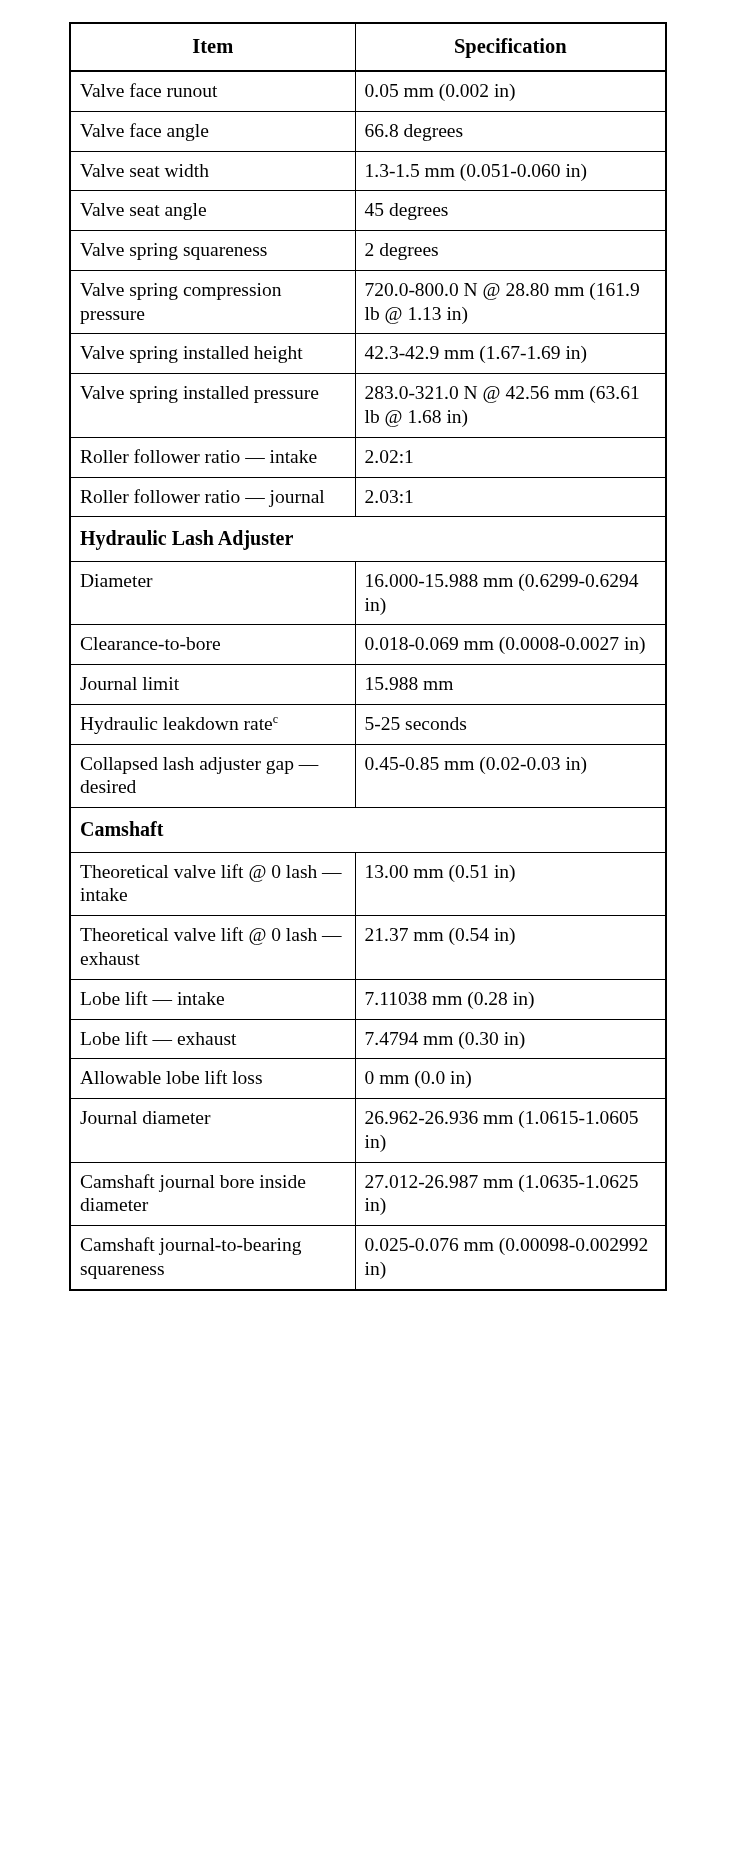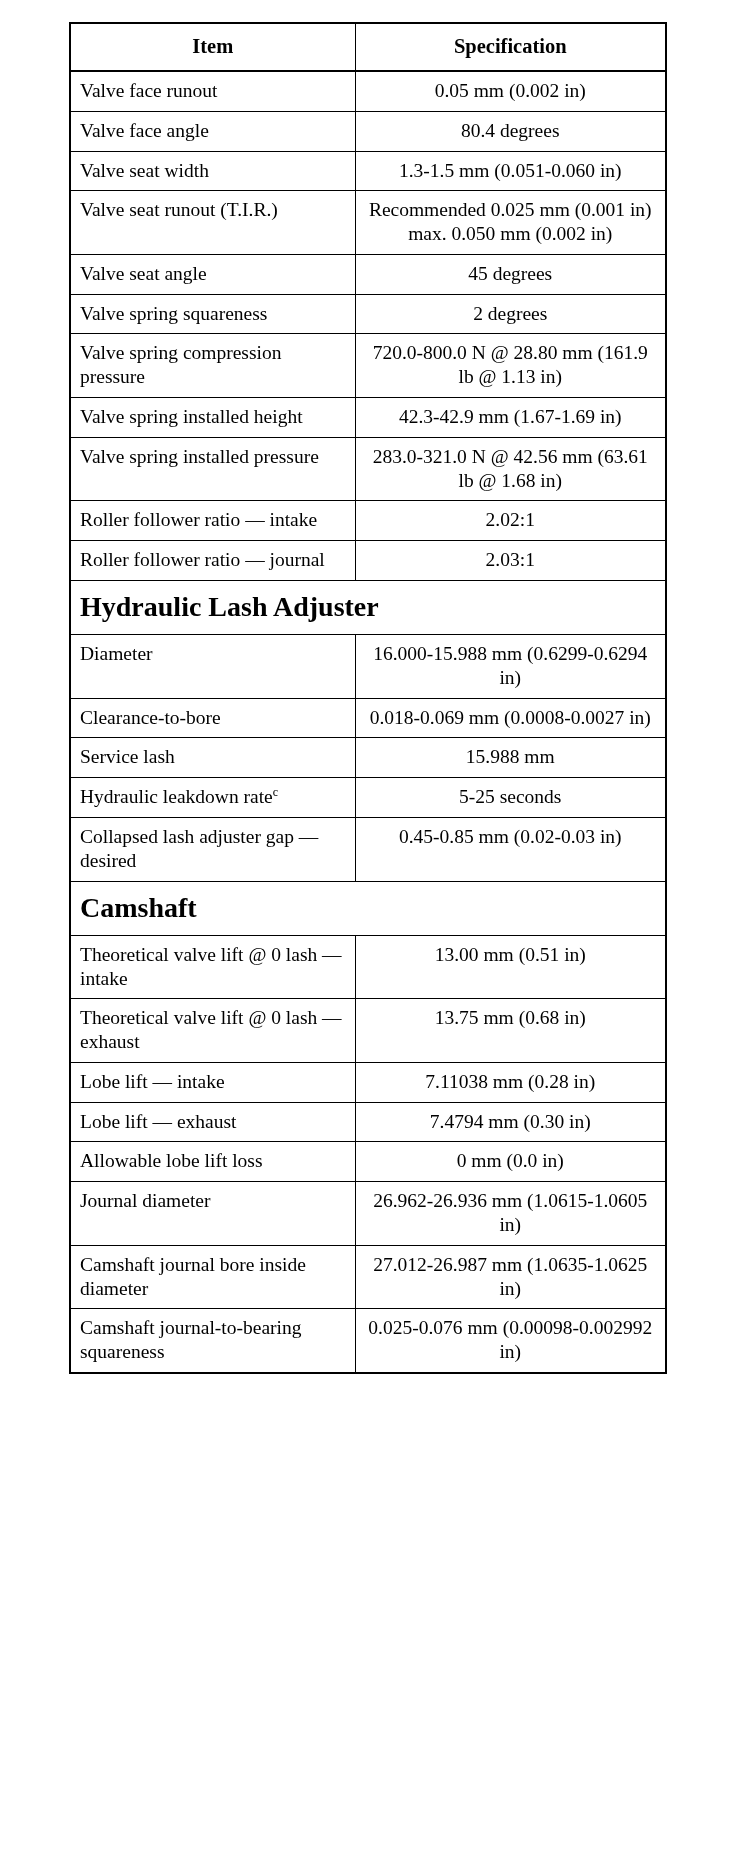--- a/index.html
+++ b/index.html
@@ -43,26 +43,25 @@
     font-weight: bold;
     font-size: 20.5px;
     padding: 10px 8px 11px 8px;
     border-bottom: 2px solid #000000;
   }
   td.item-cell {
     text-align: left;
     margin-top: 40px;
   }
   td.spec-cell {
-    text-align: center;
   }
   tr.section-row td {
     font-weight: bold;
     text-align: left;
-    font-size: 28px;
+    font-size: 20px;
     padding: 9px 9px 10px 9px;
   }
   sup.note {
     font-size: 12px;
     vertical-align: super;
     line-height: 0;
   }
 </style>
 </head>
 <body>
@@ -79,29 +78,25 @@
         <th>Specification</th>
       </tr>
     </thead>
     <tbody id="table-body">
         <tr>
           <td class="item-cell"><span>Valve face runout</span></td>
           <td class="spec-cell">0.05 mm (0.002 in)</td>
         </tr>
         <tr>
           <td class="item-cell"><span>Valve face angle</span></td>
-          <td class="spec-cell">80.4 degrees</td>
+          <td class="spec-cell">66.8 degrees</td>
         </tr>
         <tr>
           <td class="item-cell"><span>Valve seat width</span></td>
           <td class="spec-cell">1.3-1.5 mm (0.051-0.060 in)</td>
-        </tr>
-        <tr>
-          <td class="item-cell"><span>Valve seat runout (T.I.R.)</span></td>
-          <td class="spec-cell">Recommended 0.025 mm (0.001 in) max. 0.050 mm (0.002 in)</td>
         </tr>
         <tr>
           <td class="item-cell"><span>Valve seat angle</span></td>
           <td class="spec-cell">45 degrees</td>
         </tr>
         <tr>
           <td class="item-cell"><span>Valve spring squareness</span></td>
           <td class="spec-cell">2 degrees</td>
         </tr>
         <tr>
@@ -129,41 +124,41 @@
         </tr>
         <tr>
           <td class="item-cell"><span>Diameter</span></td>
           <td class="spec-cell">16.000-15.988 mm (0.6299-0.6294 in)</td>
         </tr>
         <tr>
           <td class="item-cell"><span>Clearance-to-bore</span></td>
           <td class="spec-cell">0.018-0.069 mm (0.0008-0.0027 in)</td>
         </tr>
         <tr>
-          <td class="item-cell"><span>Service lash</span></td>
+          <td class="item-cell"><span>Journal limit</span></td>
           <td class="spec-cell">15.988 mm</td>
         </tr>
         <tr>
           <td class="item-cell"><span>Hydraulic leakdown rate</span><sup class="note">c</sup></td>
           <td class="spec-cell">5-25 seconds</td>
         </tr>
         <tr>
           <td class="item-cell"><span>Collapsed lash adjuster gap — desired</span></td>
           <td class="spec-cell">0.45-0.85 mm (0.02-0.03 in)</td>
         </tr>
         <tr class="section-row">
           <td colspan="2">Camshaft</td>
         </tr>
         <tr>
           <td class="item-cell"><span>Theoretical valve lift @ 0 lash — intake</span></td>
           <td class="spec-cell">13.00 mm (0.51 in)</td>
         </tr>
         <tr>
           <td class="item-cell"><span>Theoretical valve lift @ 0 lash — exhaust</span></td>
-          <td class="spec-cell">13.75 mm (0.68 in)</td>
+          <td class="spec-cell">21.37 mm (0.54 in)</td>
         </tr>
         <tr>
           <td class="item-cell"><span>Lobe lift — intake</span></td>
           <td class="spec-cell">7.11038 mm (0.28 in)</td>
         </tr>
         <tr>
           <td class="item-cell"><span>Lobe lift — exhaust</span></td>
           <td class="spec-cell">7.4794 mm (0.30 in)</td>
         </tr>
         <tr>

